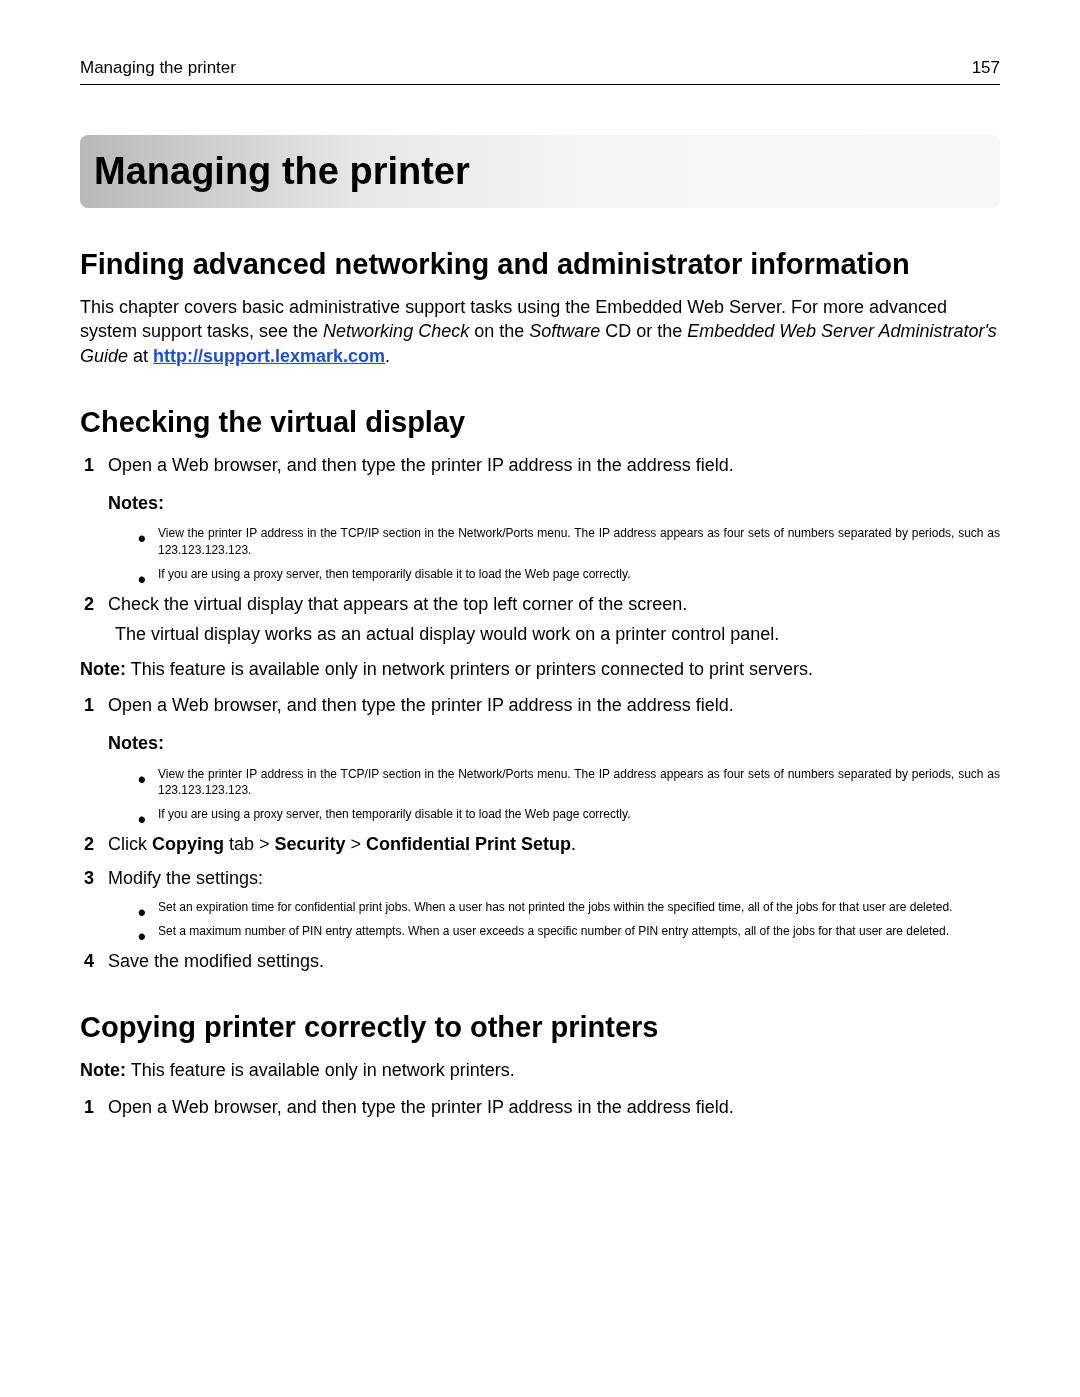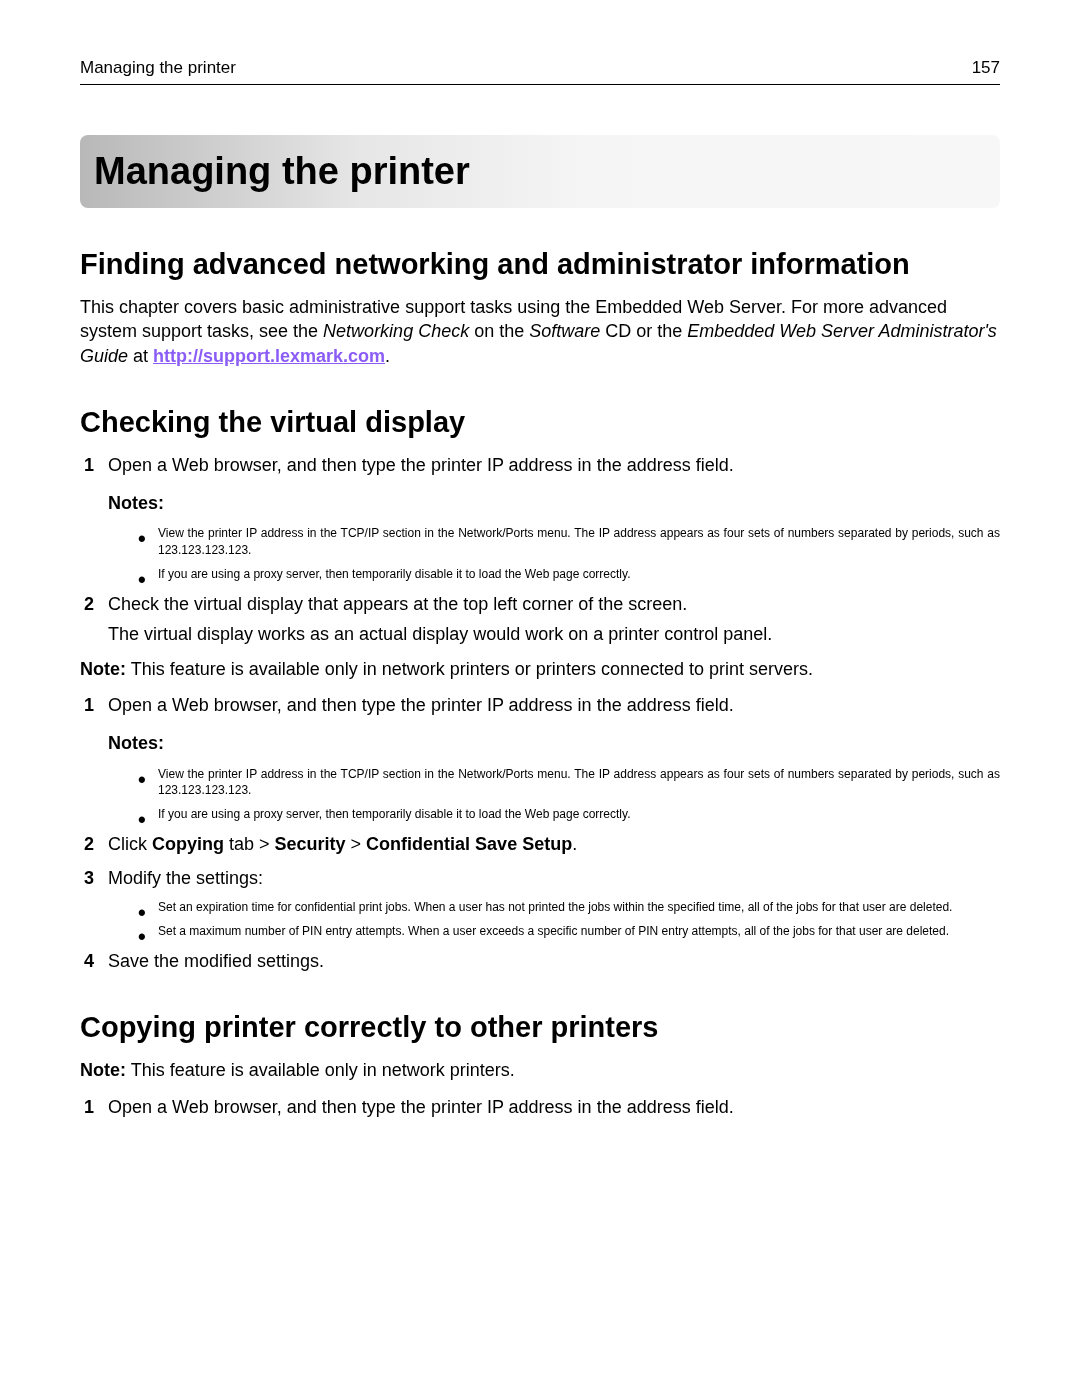--- a/index.html
+++ b/index.html
@@ -35,21 +35,21 @@
     font-weight: 700;
     margin: 38px 0 14px 0;
   }
   p.body, .body {
     font-size: 18px;
     line-height: 1.35;
     margin: 0 0 12px 0;
   }
   em { font-style: italic; }
   a.link {
-    color: #8b5cf6;
+    color: #1d4ed8;
     text-decoration: underline;
     font-weight: 700;
   }
   ol.num {
     list-style: none;
     padding: 0;
     margin: 6px 0 0 0;
     counter-reset: num;
   }
   ol.num > li {
@@ -125,38 +125,38 @@
     <li>
       <span>Open a Web browser, and then type the printer IP address in the address field.</span>
       <div class="notes-label" style="margin-left:0;">Notes:</div>
       <ul class="bullets" style="margin-left:30px;">
         <li>View the printer IP address in the TCP/IP section in the Network/Ports menu. The IP address appears as four sets of numbers separated by periods, such as 123.123.123.123.</li>
         <li>If you are using a proxy server, then temporarily disable it to load the Web page correctly.</li>
       </ul>
     </li>
     <li>
       <span>Check the virtual display that appears at the top left corner of the screen.</span>
-      <div class="sub-indent" style="margin-left:0;">The virtual display works as an actual display would work on a printer control panel.</div>
+      <div class="sub-indent" style="margin-left:7px;">The virtual display works as an actual display would work on a printer control panel.</div>
     </li>
   </ol>
 
   <p class="inline-note">
     <span class="label">Note:</span><span> This feature is available only in network printers or printers connected to print servers.</span>
   </p>
   <ol class="num">
     <li>
       <span>Open a Web browser, and then type the printer IP address in the address field.</span>
       <div class="notes-label" style="margin-left:0;">Notes:</div>
       <ul class="bullets" style="margin-left:30px;">
         <li>View the printer IP address in the TCP/IP section in the Network/Ports menu. The IP address appears as four sets of numbers separated by periods, such as 123.123.123.123.</li>
         <li>If you are using a proxy server, then temporarily disable it to load the Web page correctly.</li>
       </ul>
     </li>
     <li>
-      <span>Click </span><span class="bold">Copying</span><span> tab &gt; </span><span class="bold">Security</span><span> &gt; </span><span class="bold">Confidential Save Setup</span><span>.</span>
+      <span>Click </span><span class="bold">Copying</span><span> tab &gt; </span><span class="bold">Security</span><span> &gt; </span><span class="bold">Confidential Print Setup</span><span>.</span>
     </li>
     <li>
       <span>Modify the settings:</span>
       <ul class="bullets" style="margin-left:30px; margin-top:8px;">
         <li>Set an expiration time for confidential print jobs. When a user has not printed the jobs within the specified time, all of the jobs for that user are deleted.</li>
         <li>Set a maximum number of PIN entry attempts. When a user exceeds a specific number of PIN entry attempts, all of the jobs for that user are deleted.</li>
       </ul>
     </li>
     <li>Save the modified settings.</li>
   </ol>

